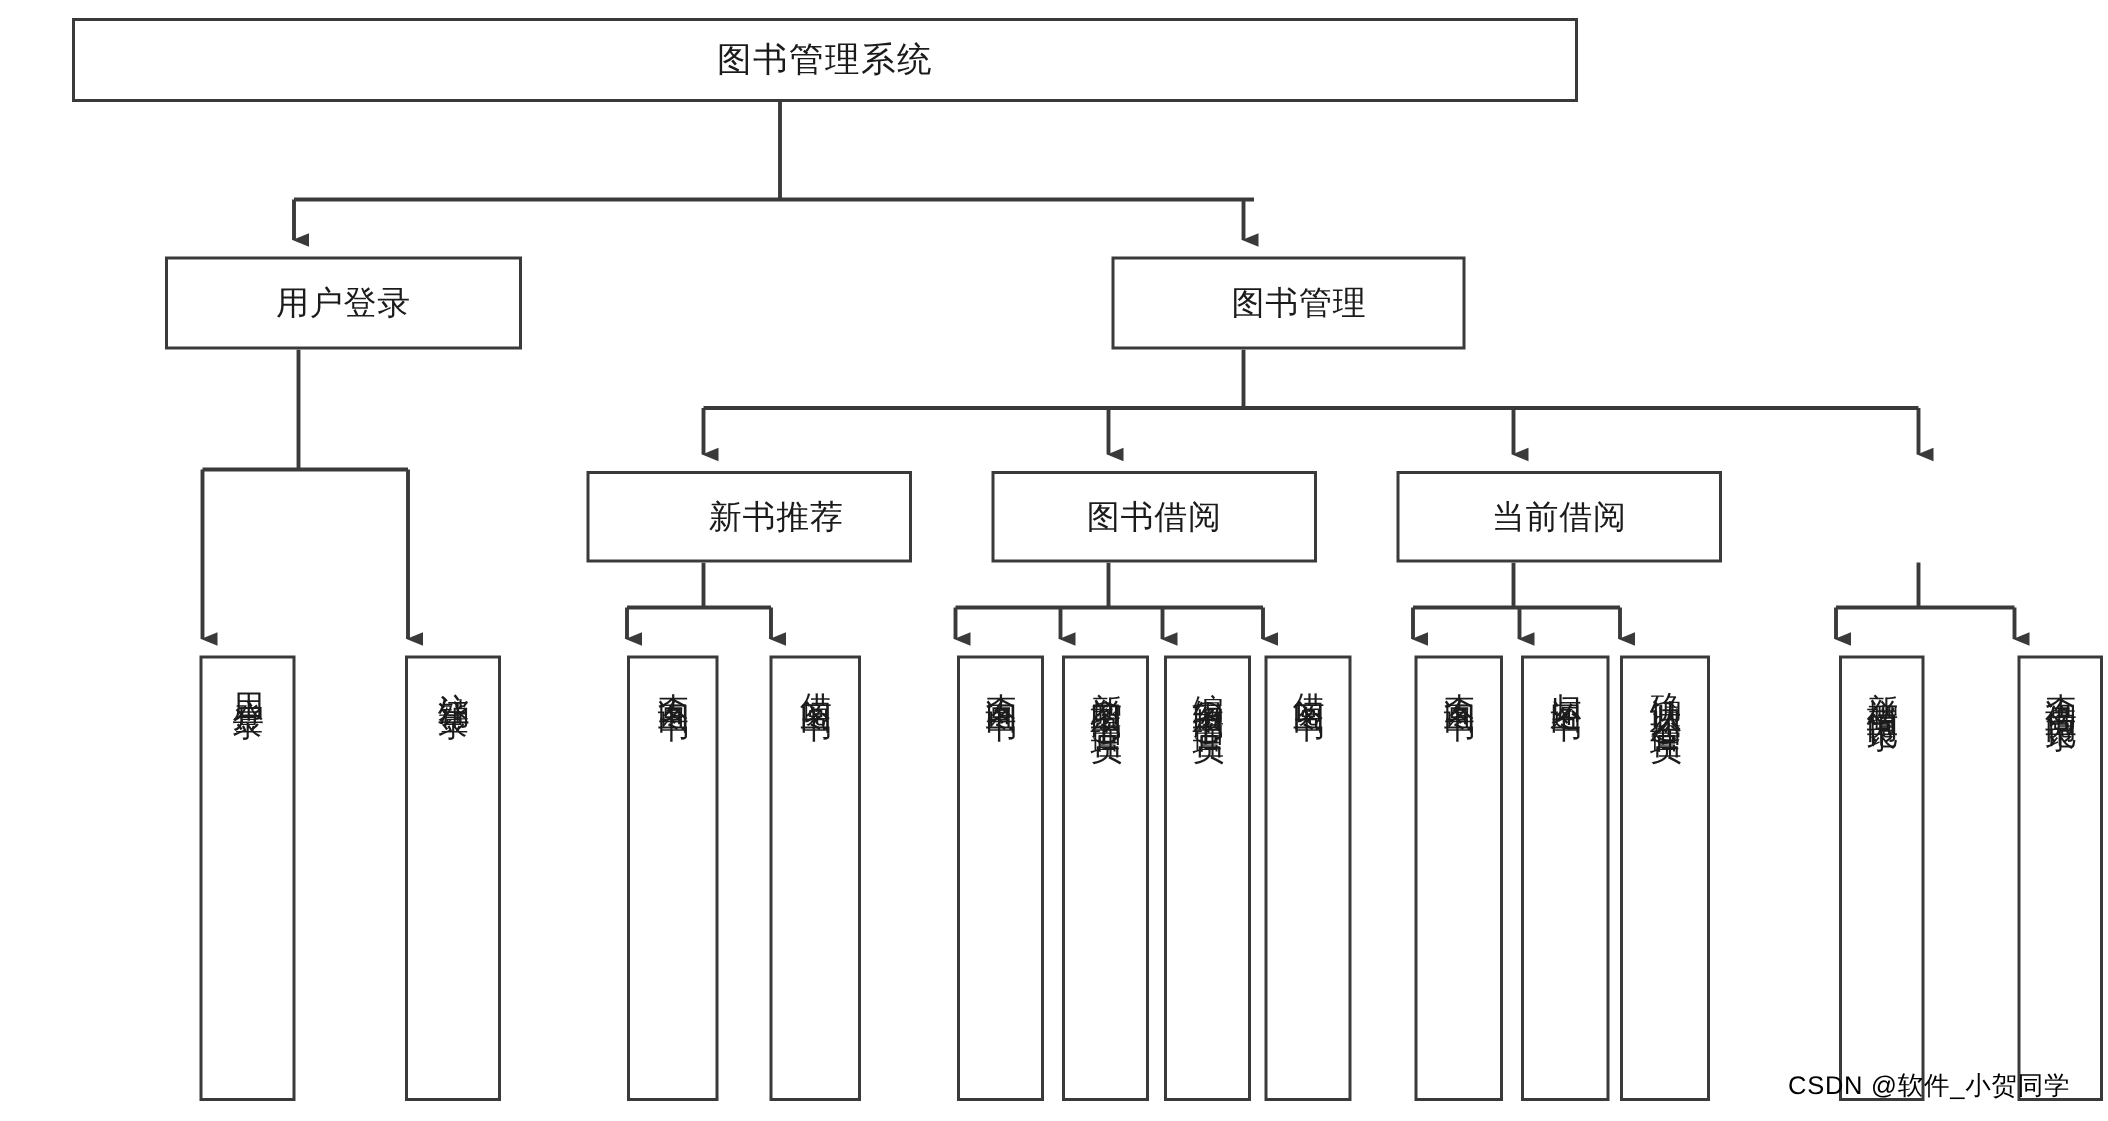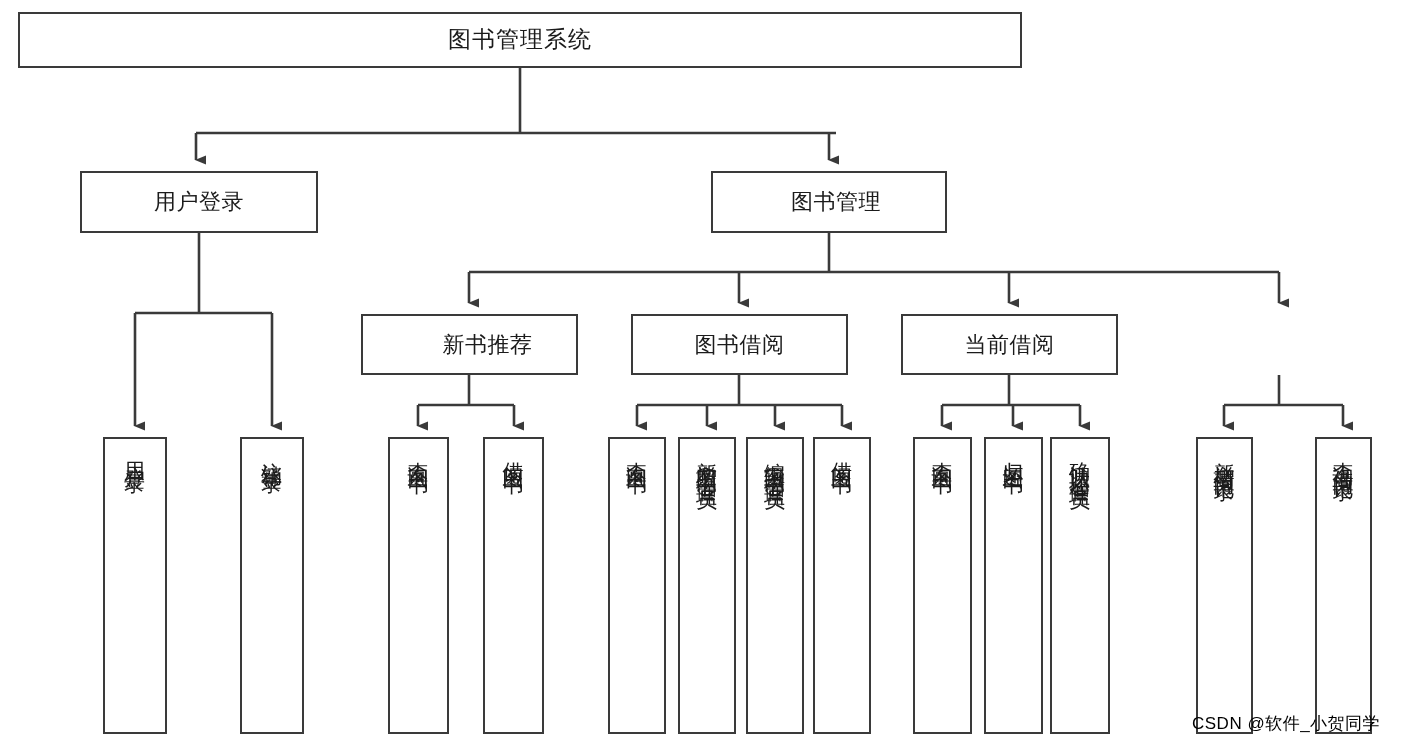--- a/index.html
+++ b/index.html
@@ -28,20 +28,21 @@
   }
   .node-box {
     position: absolute;
     box-sizing: border-box;
     background: #ffffff;
     border: 2px solid #3a3a3a;
     display: flex;
     align-items: center;
     justify-content: center;
     overflow: hidden;
+    margin-left: 30px;
   }
   .node-label {
     color: #1b1b1b;
     text-align: center;
     line-height: 1.18;
     white-space: pre;
   }
   .horiz .node-label {
     font-size: 22px;
     letter-spacing: 0.5px;

